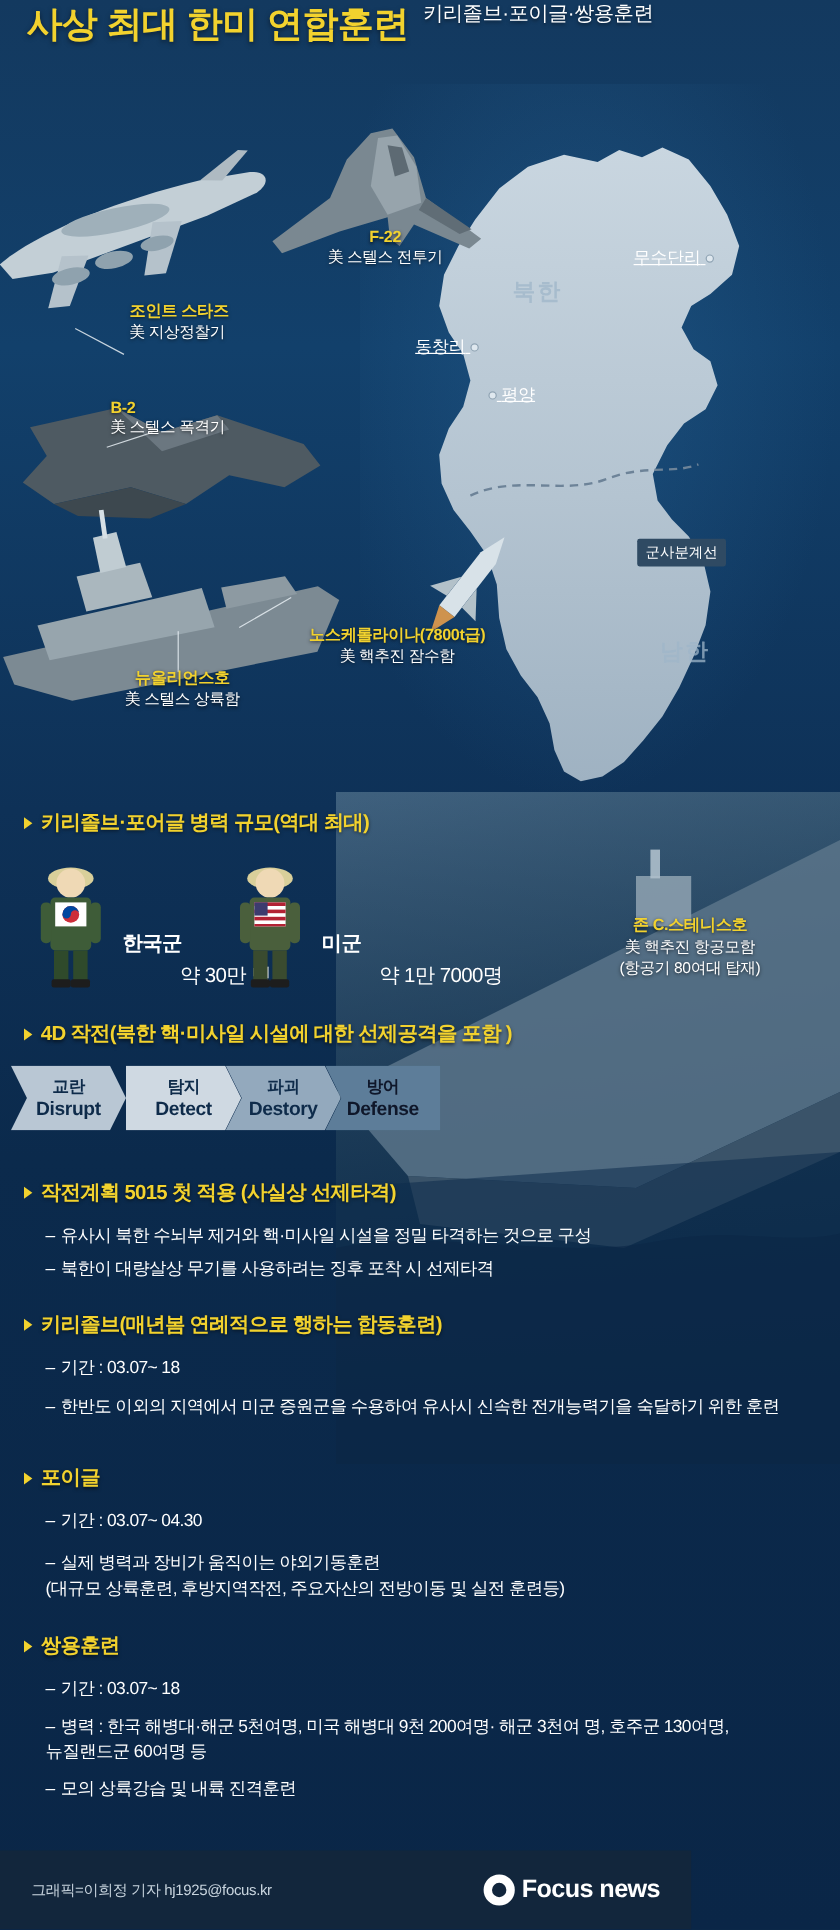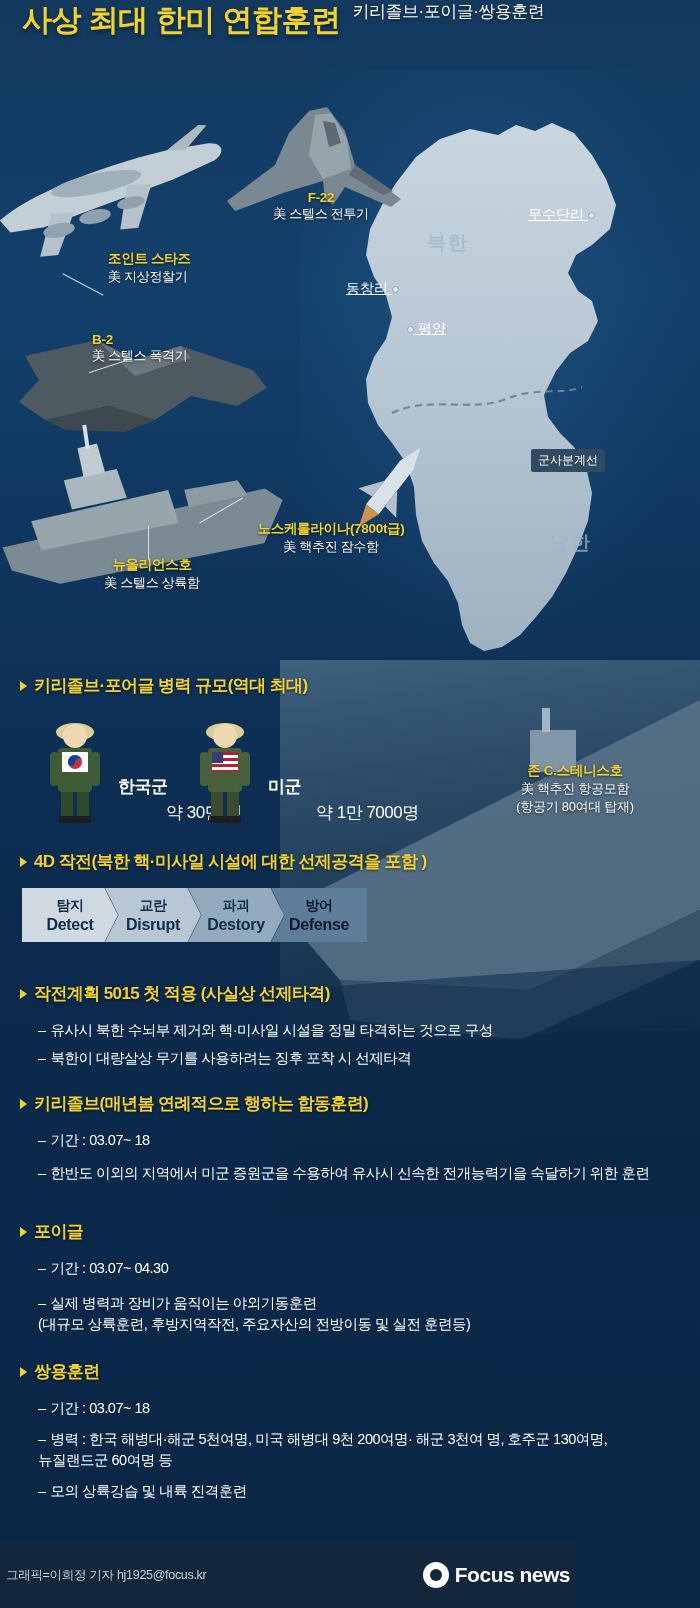--- a/index.html
+++ b/index.html
@@ -125,21 +125,21 @@
   .chev .en { font-size: 16px; font-weight: bold; letter-spacing: -0.3px; margin-top: 1px; }
   .chev.c1 { background: #cfd9e2; clip-path: polygon(0 0, 86% 0, 100% 50%, 86% 100%, 0 100%); }
   .chev.c2 { background: #b9c7d4; clip-path: polygon(0 0, 86% 0, 100% 50%, 86% 100%, 0 100%, 14% 50%); margin-left: -13px;}
   .chev.c3 { background: #93a9bd; clip-path: polygon(0 0, 86% 0, 100% 50%, 86% 100%, 0 100%, 14% 50%); margin-left: -13px;}
   .chev.c4 { background: #5d7d99; color:#0f172a; clip-path: polygon(0 0, 100% 0, 100% 100%, 0 100%, 14% 50%); margin-left: -13px;}
 
   
   .footer {
     position: absolute; left: 0; bottom: 0; width: 576px; height: 66px;
     background: #12263c; display: flex; align-items: center; justify-content: space-between;
-    padding: 0 6px;
+    padding: 0 26px;
   }
   .credit { color: #c8d4de; font-size: 12.5px; letter-spacing: -0.3px; }
   .brand { display: flex; align-items: center; gap: 6px; }
   .brand .mark {
     width: 26px; height: 26px; border-radius: 50%;
     background: #ffffff; position: relative;
   }
   .brand .mark::after {
     content: ""; position: absolute; left: 7px; top: 7px;
     width: 12px; height: 12px; border-radius: 50%; background: #12263c;
@@ -285,21 +285,21 @@
         <path d="M0,330 L420,300 L420,560 L0,560 Z" fill="#0d2c4d" opacity=".55"></path>
         <path d="M0,380 C90,362 180,392 270,374 C330,362 380,378 420,368 L420,560 L0,560 Z" fill="#0b2746" opacity=".6"></path>
       </svg>
     </div>
 
     <div class="sec-head" style="left:20px; top:14px;">
       <span class="tri"></span>
       <span class="txt">키리졸브·포어글 병력 규모(역대 최대)</span>
     </div>
 
-    <div class="troop-block" style="left:46px; top:52px;">
+    <div class="troop-block" style="left:30px; top:52px;">
       <svg width="58" height="112" viewBox="0 0 58 112">
         <ellipse cx="29" cy="20" rx="19" ry="9" fill="#d9cf9a"></ellipse>
         <circle cx="29" cy="24" r="12" fill="#efd9b5"></circle>
         <rect x="12" y="36" width="34" height="44" rx="4" fill="#3e5c38"></rect>
         <rect x="16" y="40" width="26" height="20" fill="#ffffff"></rect>
         <circle cx="29" cy="50" r="7" fill="#cd2e3a"></circle>
         <path d="M22,50 a7,7 0 0 1 14,0 a3.5,3.5 0 0 0 -7,0 a3.5,3.5 0 0 1 -7,0 Z" fill="#0047a0"></path>
         <rect x="4" y="40" width="9" height="34" rx="4" fill="#3e5c38"></rect>
         <rect x="45" y="40" width="9" height="34" rx="4" fill="#3e5c38"></rect>
         <rect x="15" y="80" width="12" height="26" fill="#2f4a2b"></rect>
@@ -344,27 +344,27 @@
       <div class="cdesc">美 핵추진 항공모함</div>
       <div class="cdesc">(항공기 80여대 탑재)</div>
     </div>
 
     <div class="sec-head" style="left:20px; top:190px;">
       <span class="tri"></span>
       <span class="txt">4D 작전(북한 핵·미사일 시설에 대한 선제공격을 포함 )</span>
     </div>
 
     <div class="chev-row" style="left:22px; top:228px;">
+      <div class="chev c2">
+        <span class="ko">교란</span>
+        <span class="en">Disrupt</span>
+      </div>
       <div class="chev c1">
         <span class="ko">탐지</span>
         <span class="en">Detect</span>
-      </div>
-      <div class="chev c2">
-        <span class="ko">교란</span>
-        <span class="en">Disrupt</span>
       </div>
       <div class="chev c3">
         <span class="ko">파괴</span>
         <span class="en">Destory</span>
       </div>
       <div class="chev c4">
         <span class="ko">방어</span>
         <span class="en">Defense</span>
       </div>
     </div>

